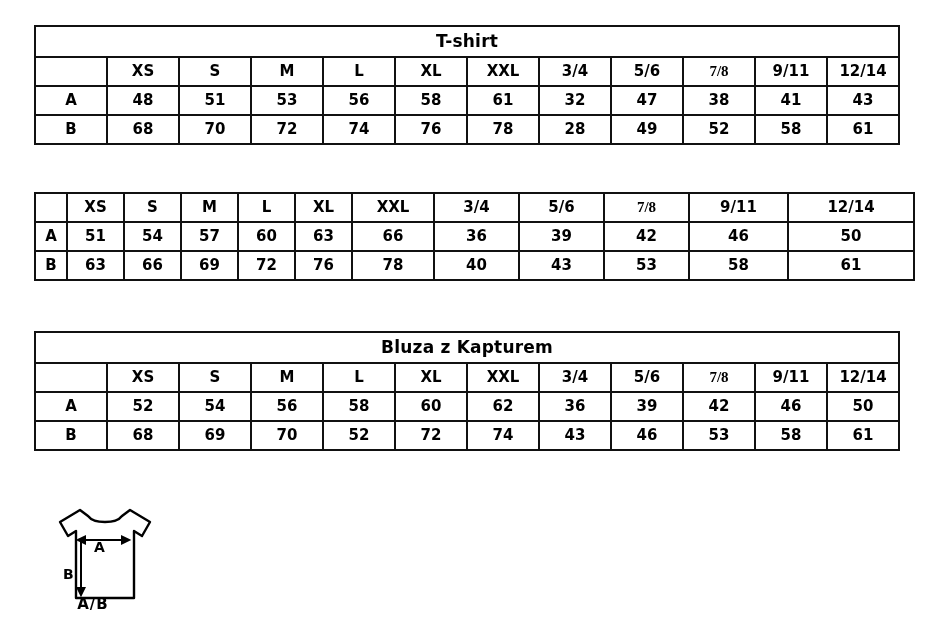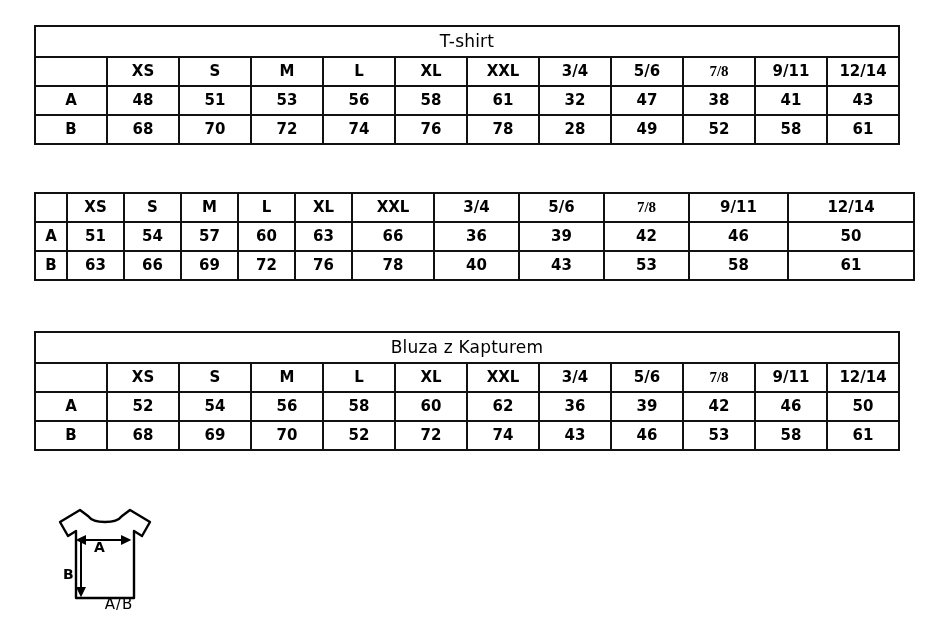--- a/index.html
+++ b/index.html
@@ -29,21 +29,21 @@
     border: 2px solid #111111;
     text-align: center;
     font-weight: bold;
     font-size: 15px;
     padding: 0;
     height: 27px;
     line-height: 27px;
   }
   .size-table .title-cell {
     font-size: 17px;
-    font-weight: normal;
+    font-weight: bold;
     height: 29px;
     line-height: 29px;
     letter-spacing: 0.2px;
   }
   .size-table .rowlabel {
     width: 30px;
     font-size: 15px;
   }
   .size-table .corner {
     width: 30px;
@@ -66,26 +66,26 @@
 
   .diagram {
     position: absolute;
     left: 50px;
     top: 498px;
     width: 120px;
     height: 120px;
   }
   .diagram-label {
     position: absolute;
-    left: 64px;
+    left: 38px;
     top: 595px;
     width: 110px;
     text-align: center;
     font-size: 15px;
-    font-weight: normal;
+    font-weight: bold;
     letter-spacing: 1px;
   }
 </style>
 </head>
 <body>
 
 <div class="page">
 
   <table class="size-table" id="table-tshirt">
     <tbody>

